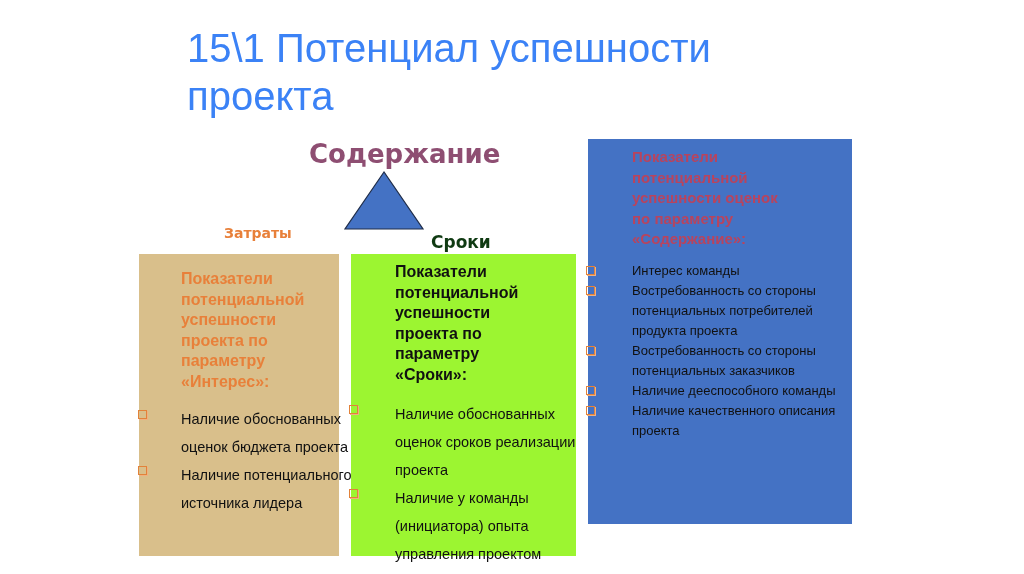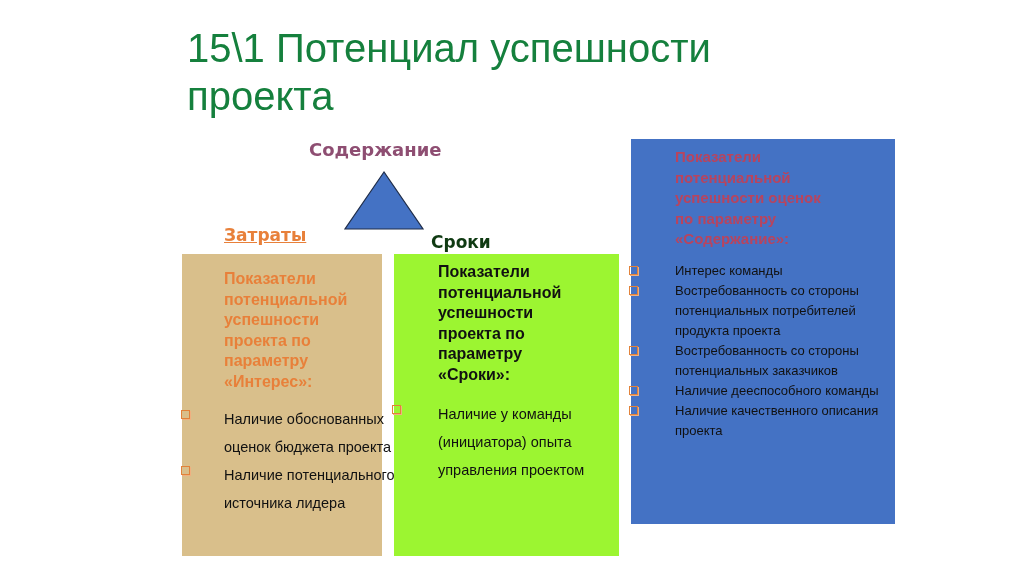--- a/index.html
+++ b/index.html
@@ -1,24 +1,24 @@
 <!DOCTYPE html>
 <html><head>
 <meta charset="utf-8">
 <style>
   html, body { margin:0; padding:0; }
   body { width:1024px; height:574px; background:#ffffff; position:relative; overflow:hidden;
          font-family:"Liberation Sans", sans-serif; }
-  .title { position:absolute; left:187px; top:24px; width:640px; font-size:40px; line-height:48px; color:#15803d; }
+  .title { position:absolute; left:187px; top:24px; width:640px; font-size:40px; line-height:48px; color:#3b82f6; }
   .label { position:absolute; font-weight:bold; font-family:"DejaVu Sans", sans-serif; }
-  .lbl-content { left:309px; top:139px; font-size:18px; color:#8e4e72; }
-  .lbl-cost { left:224px; top:225px; font-size:17px; color:#e8803a;text-decoration:underline; }
+  .lbl-content { left:309px; top:139px; font-size:26px; color:#8e4e72; }
+  .lbl-cost { left:224px; top:225px; font-size:14px; color:#e8803a; }
   .lbl-time { left:431px; top:232px; font-size:17px; color:#0f3a12; }
   .triangle { position:absolute; left:343px; top:171px; width:82px; height:60px; }
-  .box { position:absolute; box-sizing:border-box;margin-left:43px; }
+  .box { position:absolute; box-sizing:border-box; }
   .box-cost { left:139px; top:254px; width:200px; height:302px; background:#d9bf8b; }
   .box-time { left:351px; top:254px; width:225px; height:302px; background:#9cf531; }
   .box-content { left:588px; top:139px; width:264px; height:385px; background:#4472c4; }
   .heading { position:absolute; font-weight:bold; font-size:16px; line-height:20.5px; }
   .box-cost .heading { left:42px; top:15px; color:#e8803a; }
   .box-time .heading { left:44px; top:8px; color:#111; }
   .box-content .heading { left:44px; top:8px; color:#b8445e; font-size:15px; line-height:20.5px; }
   ul.items { position:absolute; margin:0; padding:0; list-style:none; }
   ul.items li { position:relative; padding-left:0; font-size:14.5px; line-height:28px; color:#111; }
   .box-cost ul.items { left:42px; top:151px; width:190px; }
@@ -59,20 +59,21 @@
 <div class="box box-time">
   <div class="heading">
     <div>Показатели</div>
     <div>потенциальной</div>
     <div>успешности</div>
     <div>проекта по</div>
     <div>параметру</div>
     <div>«Сроки»:</div>
   </div>
   <ul class="items">
+    <li><span class="bullet"></span><span>Наличие обоснованных оценок сроков реализации проекта</span></li>
     <li><span class="bullet"></span><span>Наличие у команды (инициатора) опыта управления проектом</span></li>
   </ul>
 </div>
 
 <div class="box box-content">
   <div class="heading">
     <div>Показатели</div>
     <div>потенциальной</div>
     <div>успешности оценок</div>
     <div>по параметру</div>

